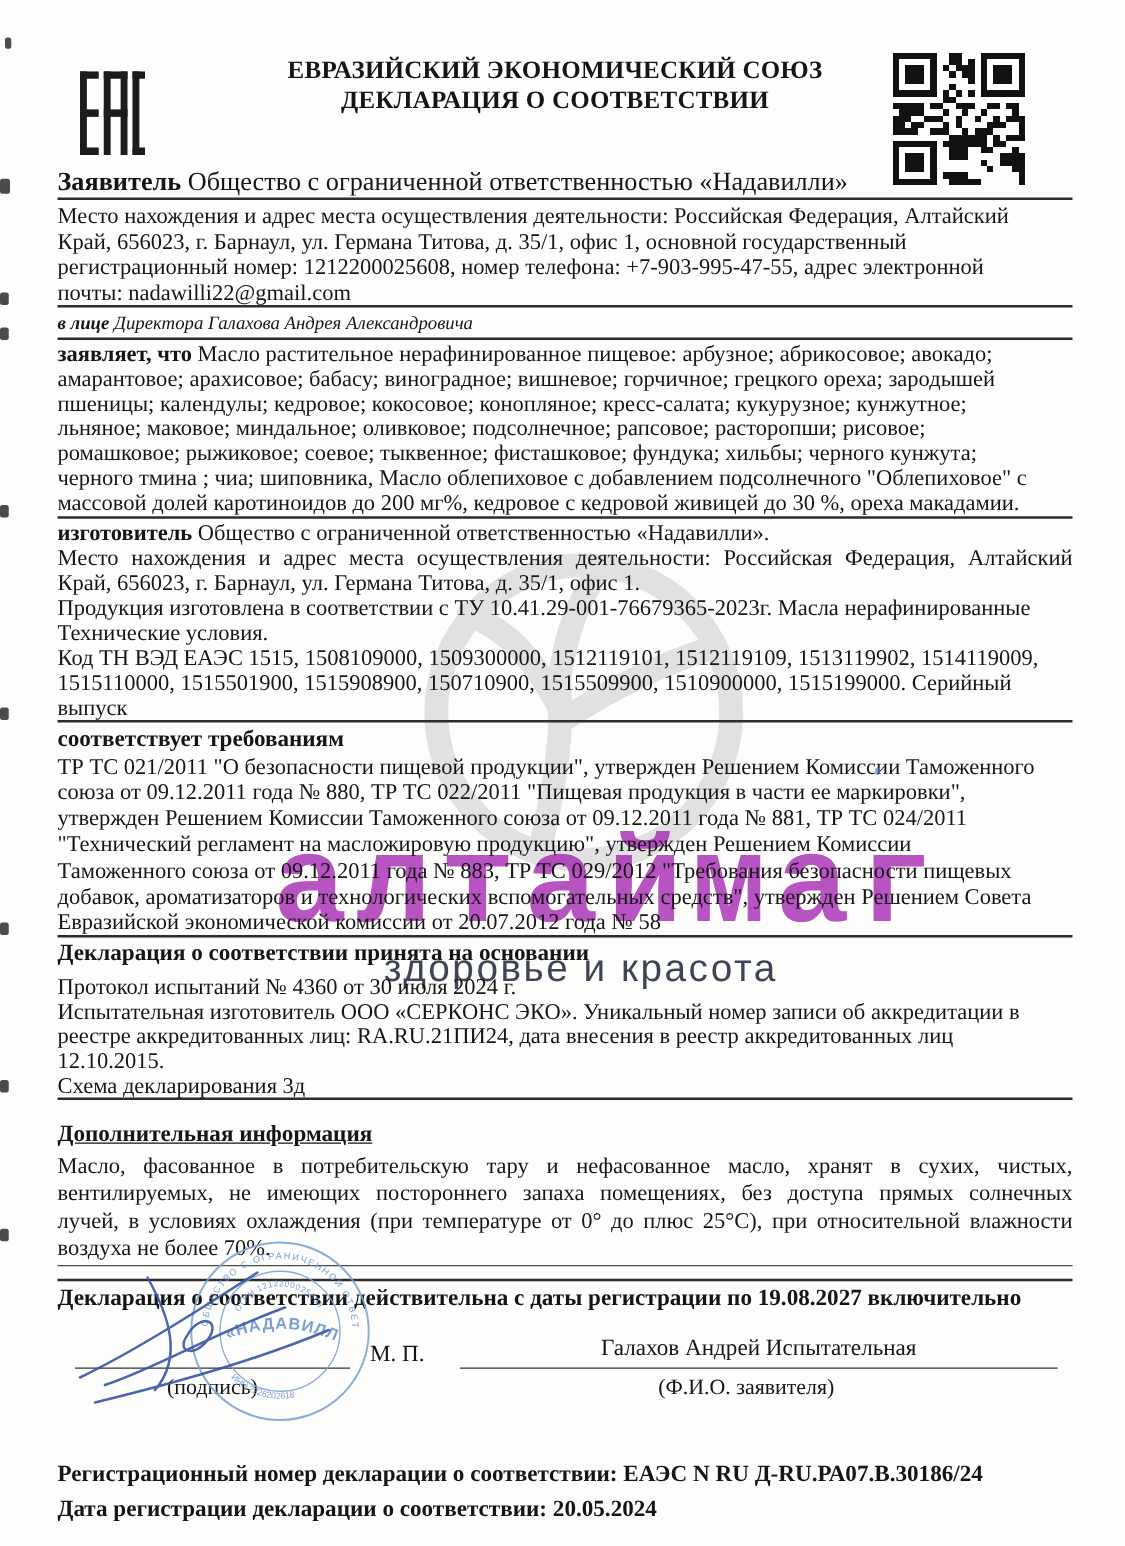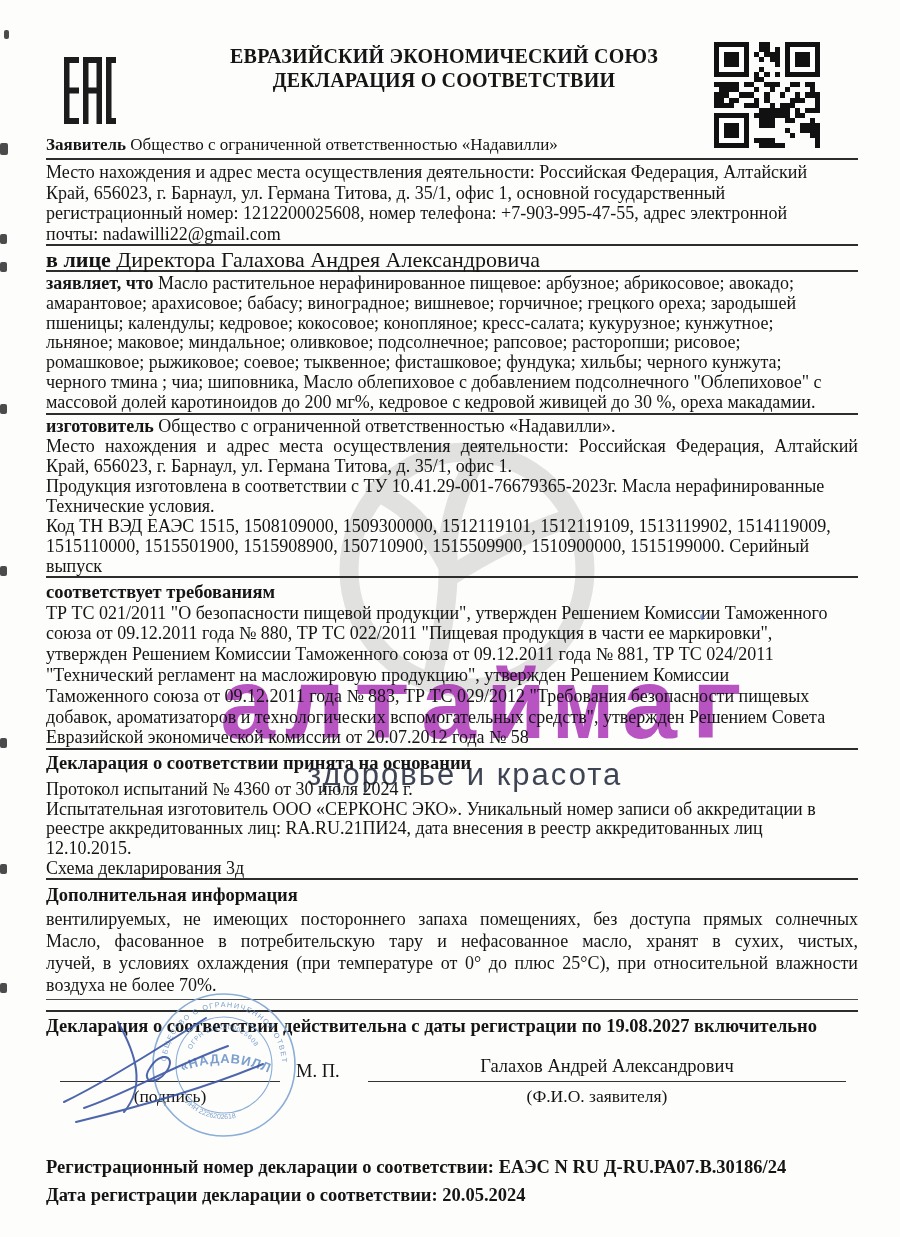--- a/index.html
+++ b/index.html
@@ -24,28 +24,28 @@
   .b { font-weight:bold; }
 
   #titles { width:520px; margin:0 0 0 138px; padding-top:44px; text-align:center;
     font-weight:bold; font-size:20px; line-height:24px; letter-spacing:.2px; }
   #applicant-line { margin-top:42px; font-size:18.5px; line-height:22px; white-space:nowrap; }
 
   .h-bold { font-weight:bold; font-size:18.5px; line-height:21px; }
 
   
   #sec-addr      { margin-top:2px; line-height:20.5px; }
-  #sec-person    { margin-top:3px; font-size:22px; line-height:21px; white-space:nowrap; }
+  #sec-person    { margin-top:3px; font-size:15px; line-height:21px; white-space:nowrap;font-style:italic; }
   #sec-declares  { margin-top:2px; line-height:19.8px; }
   #sec-manuf     { margin-top:1px; line-height:20px; }
   #sec-compl-h   { margin-top:4px; }
   #sec-compl     { line-height:20.8px; }
   #sec-basis-h   { margin-top:3px; }
   #sec-basis     { margin-top:6px; line-height:19.6px; }
-  #sec-add-h     { margin-top:5px; }
+  #sec-add-h     { margin-top:18px;text-decoration:underline; }
   #sec-add       { margin-top:2px; line-height:22px; }
   #validity-line { margin-top:4px; font-size:18.5px; line-height:21px; white-space:nowrap; }
 
   
   #sig-block { position:relative; height:100px; font-size:18.5px; }
   .sig-line { position:absolute; border-bottom:1.6px solid #333; height:0; }
   #sig-line-left  { left:14px; top:44px; width:220px; }
   #sig-line-right { left:322px; top:44px; width:478px; }
   #sig-caption-left  { position:absolute; left:14px; top:49px; width:220px; text-align:center; font-size:17.5px; }
   #sig-caption-right { position:absolute; left:312px; top:49px; width:478px; text-align:center; font-size:17.5px; }
@@ -235,21 +235,21 @@
       <rect x="20" y="20" width="1" height="1" fill="#111"></rect>
     </svg>
 
   <div id="col">
 
     <div id="titles">
       <div>ЕВРАЗИЙСКИЙ ЭКОНОМИЧЕСКИЙ СОЮЗ</div>
       <div>ДЕКЛАРАЦИЯ О СООТВЕТСТВИИ</div>
     </div>
 
-    <div id="applicant-line" style="font-size:17px;">
+    <div id="applicant-line" style="font-size:21px;">
       <span class="b">Заявитель</span><span> Общество с ограниченной ответственностью «Надавилли»</span>
     </div>
     <div class="rule" style="margin-top:2px;"></div>
 
     <div id="sec-addr" class="body-par">
         <div class="tl">Место нахождения и адрес места осуществления деятельности: Российская Федерация, Алтайский</div>
         <div class="tl">Край, 656023, г. Барнаул, ул. Германа Титова, д. 35/1, офис 1, основной государственный</div>
         <div class="tl">регистрационный номер: 1212200025608, номер телефона: +7-903-995-47-55, адрес электронной</div>
         <div class="tl">почты: nadawilli22@gmail.com</div>
       </div>
@@ -304,34 +304,34 @@
         <div class="tl">Протокол испытаний № 4360 от 30 июля 2024 г.</div>
         <div class="tl">Испытательная изготовитель ООО «СЕРКОНС ЭКО». Уникальный номер записи об аккредитации в</div>
         <div class="tl">реестре аккредитованных лиц: RA.RU.21ПИ24, дата внесения в реестр аккредитованных лиц</div>
         <div class="tl">12.10.2015.</div>
         <div class="tl">Схема декларирования 3д</div>
       </div>
     <div class="rule"></div>
 
     <div id="sec-add-h" class="h-bold">Дополнительная информация</div>
     <div id="sec-add" class="body-par">
+        <div class="jl">Масло, фасованное в потребительскую тару и нефасованное масло, хранят в сухих, чистых,</div>
         <div class="jl">вентилируемых, не имеющих постороннего запаха помещениях, без доступа прямых солнечных</div>
-        <div class="jl">Масло, фасованное в потребительскую тару и нефасованное масло, хранят в сухих, чистых,</div>
         <div class="jl">лучей, в условиях охлаждения (при температуре от 0° до плюс 25°С), при относительной влажности</div>
         <div class="tl">воздуха не более 70%.</div>
       </div>
 
     <div class="rule thin" style="margin-top:3px;"></div>
     <div class="rule" style="margin-top:10px;"></div>
 
     <div id="validity-line" class="b">Декларация о соответствии действительна с даты регистрации по 19.08.2027 включительно</div>
 
     <div id="sig-block">
       <div id="sig-mp">М. П.</div>
-      <div id="sig-name">Галахов Андрей Александрович</div>
+      <div id="sig-name">Галахов Андрей Испытательная</div>
       <div id="sig-line-left" class="sig-line"></div>
       <div id="sig-line-right" class="sig-line"></div>
       <div id="sig-caption-left">(подпись)</div>
       <div id="sig-caption-right">(Ф.И.О. заявителя)</div>
     </div>
 
     <div id="reg-block">
       <div class="tl">
         <span>Регистрационный номер декларации о соответствии:</span><span> ЕАЭС N RU Д-RU.РА07.В.30186/24</span>
       </div>

